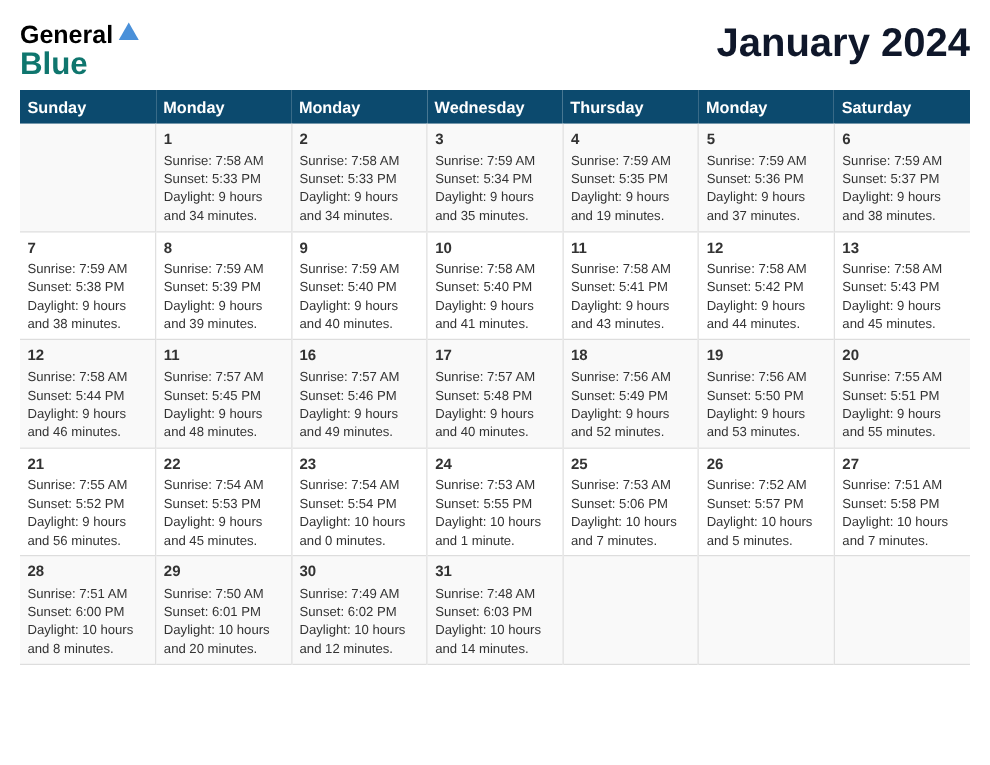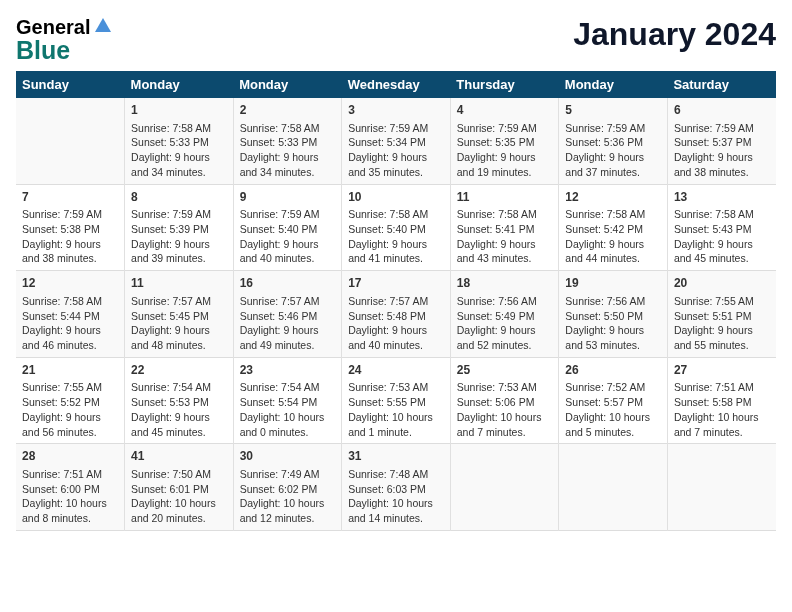--- a/index.html
+++ b/index.html
@@ -317,21 +317,21 @@
       </tr>
       <tr>
         <td>
           <span class="day-num">28</span>
           <div class="cell-text">Sunrise: 7:51 AM</div>
           <div class="cell-text">Sunset: 6:00 PM</div>
           <div class="cell-text">Daylight: 10 hours</div>
           <div class="cell-text">and 8 minutes.</div>
         </td>
         <td>
-          <span class="day-num">41</span>
+          <span class="day-num">29</span>
           <div class="cell-text">Sunrise: 7:50 AM</div>
           <div class="cell-text">Sunset: 6:01 PM</div>
           <div class="cell-text">Daylight: 10 hours</div>
           <div class="cell-text">and 20 minutes.</div>
         </td>
         <td>
           <span class="day-num">30</span>
           <div class="cell-text">Sunrise: 7:49 AM</div>
           <div class="cell-text">Sunset: 6:02 PM</div>
           <div class="cell-text">Daylight: 10 hours</div>

